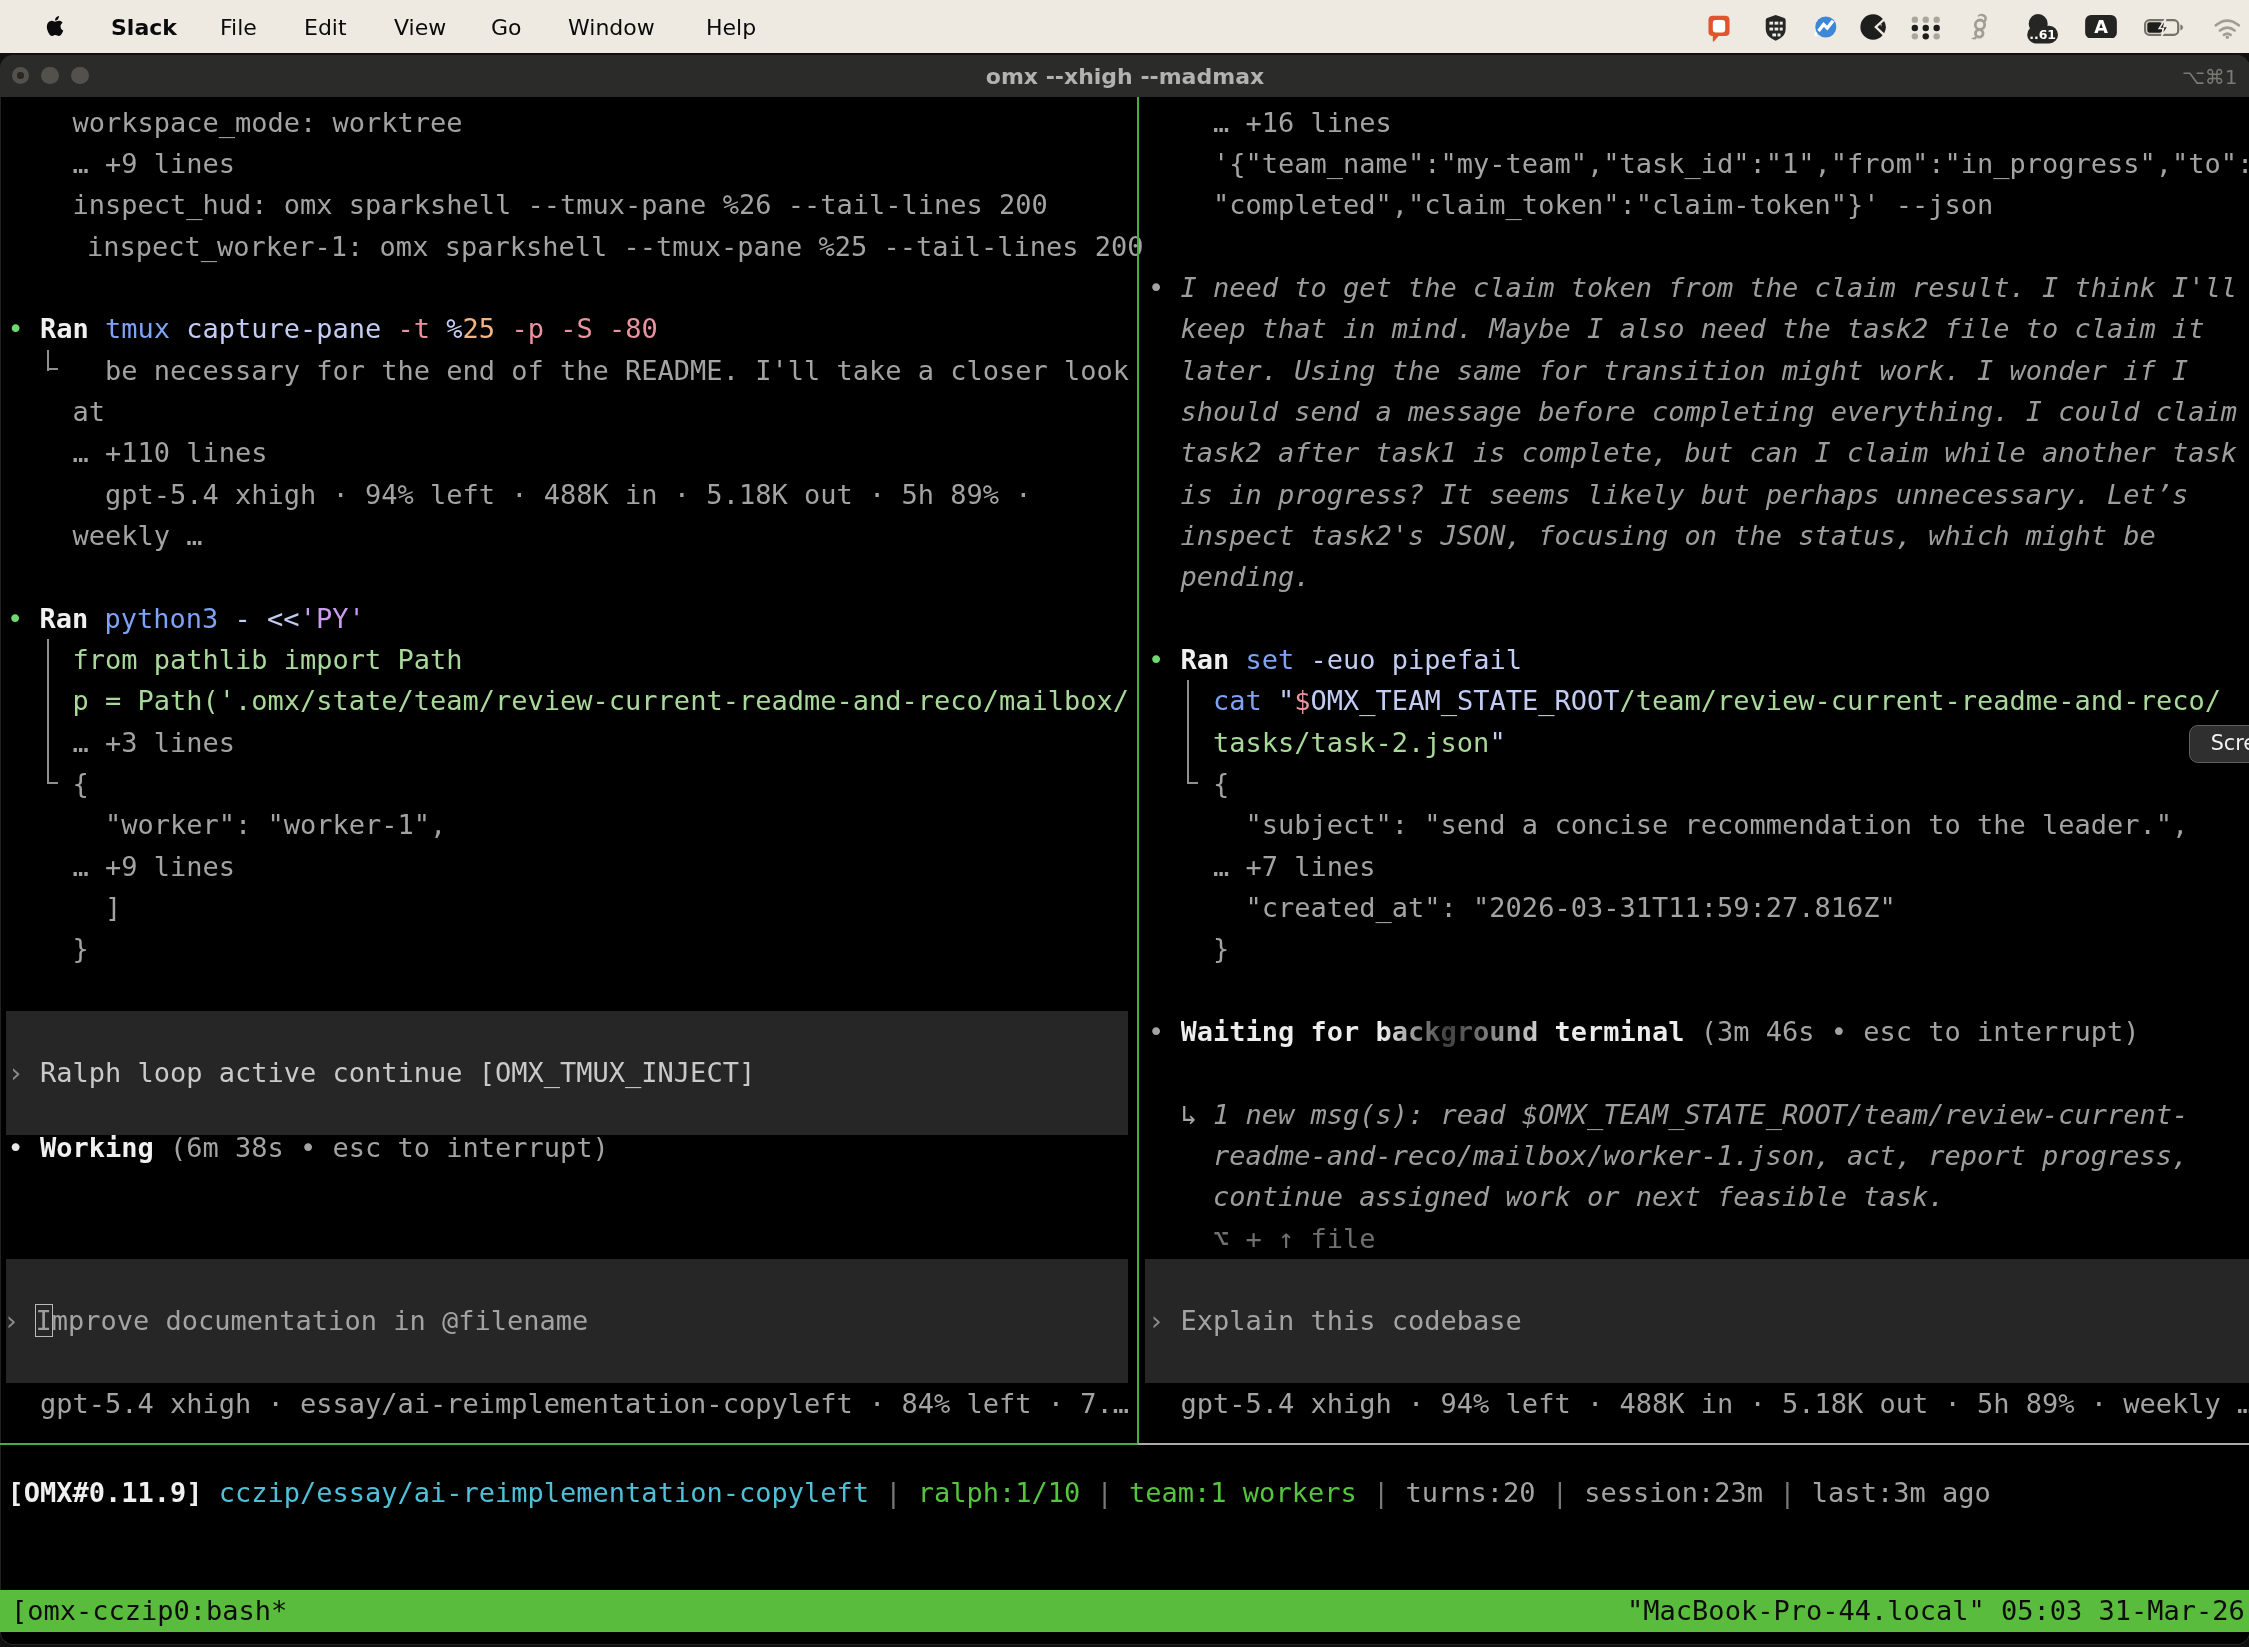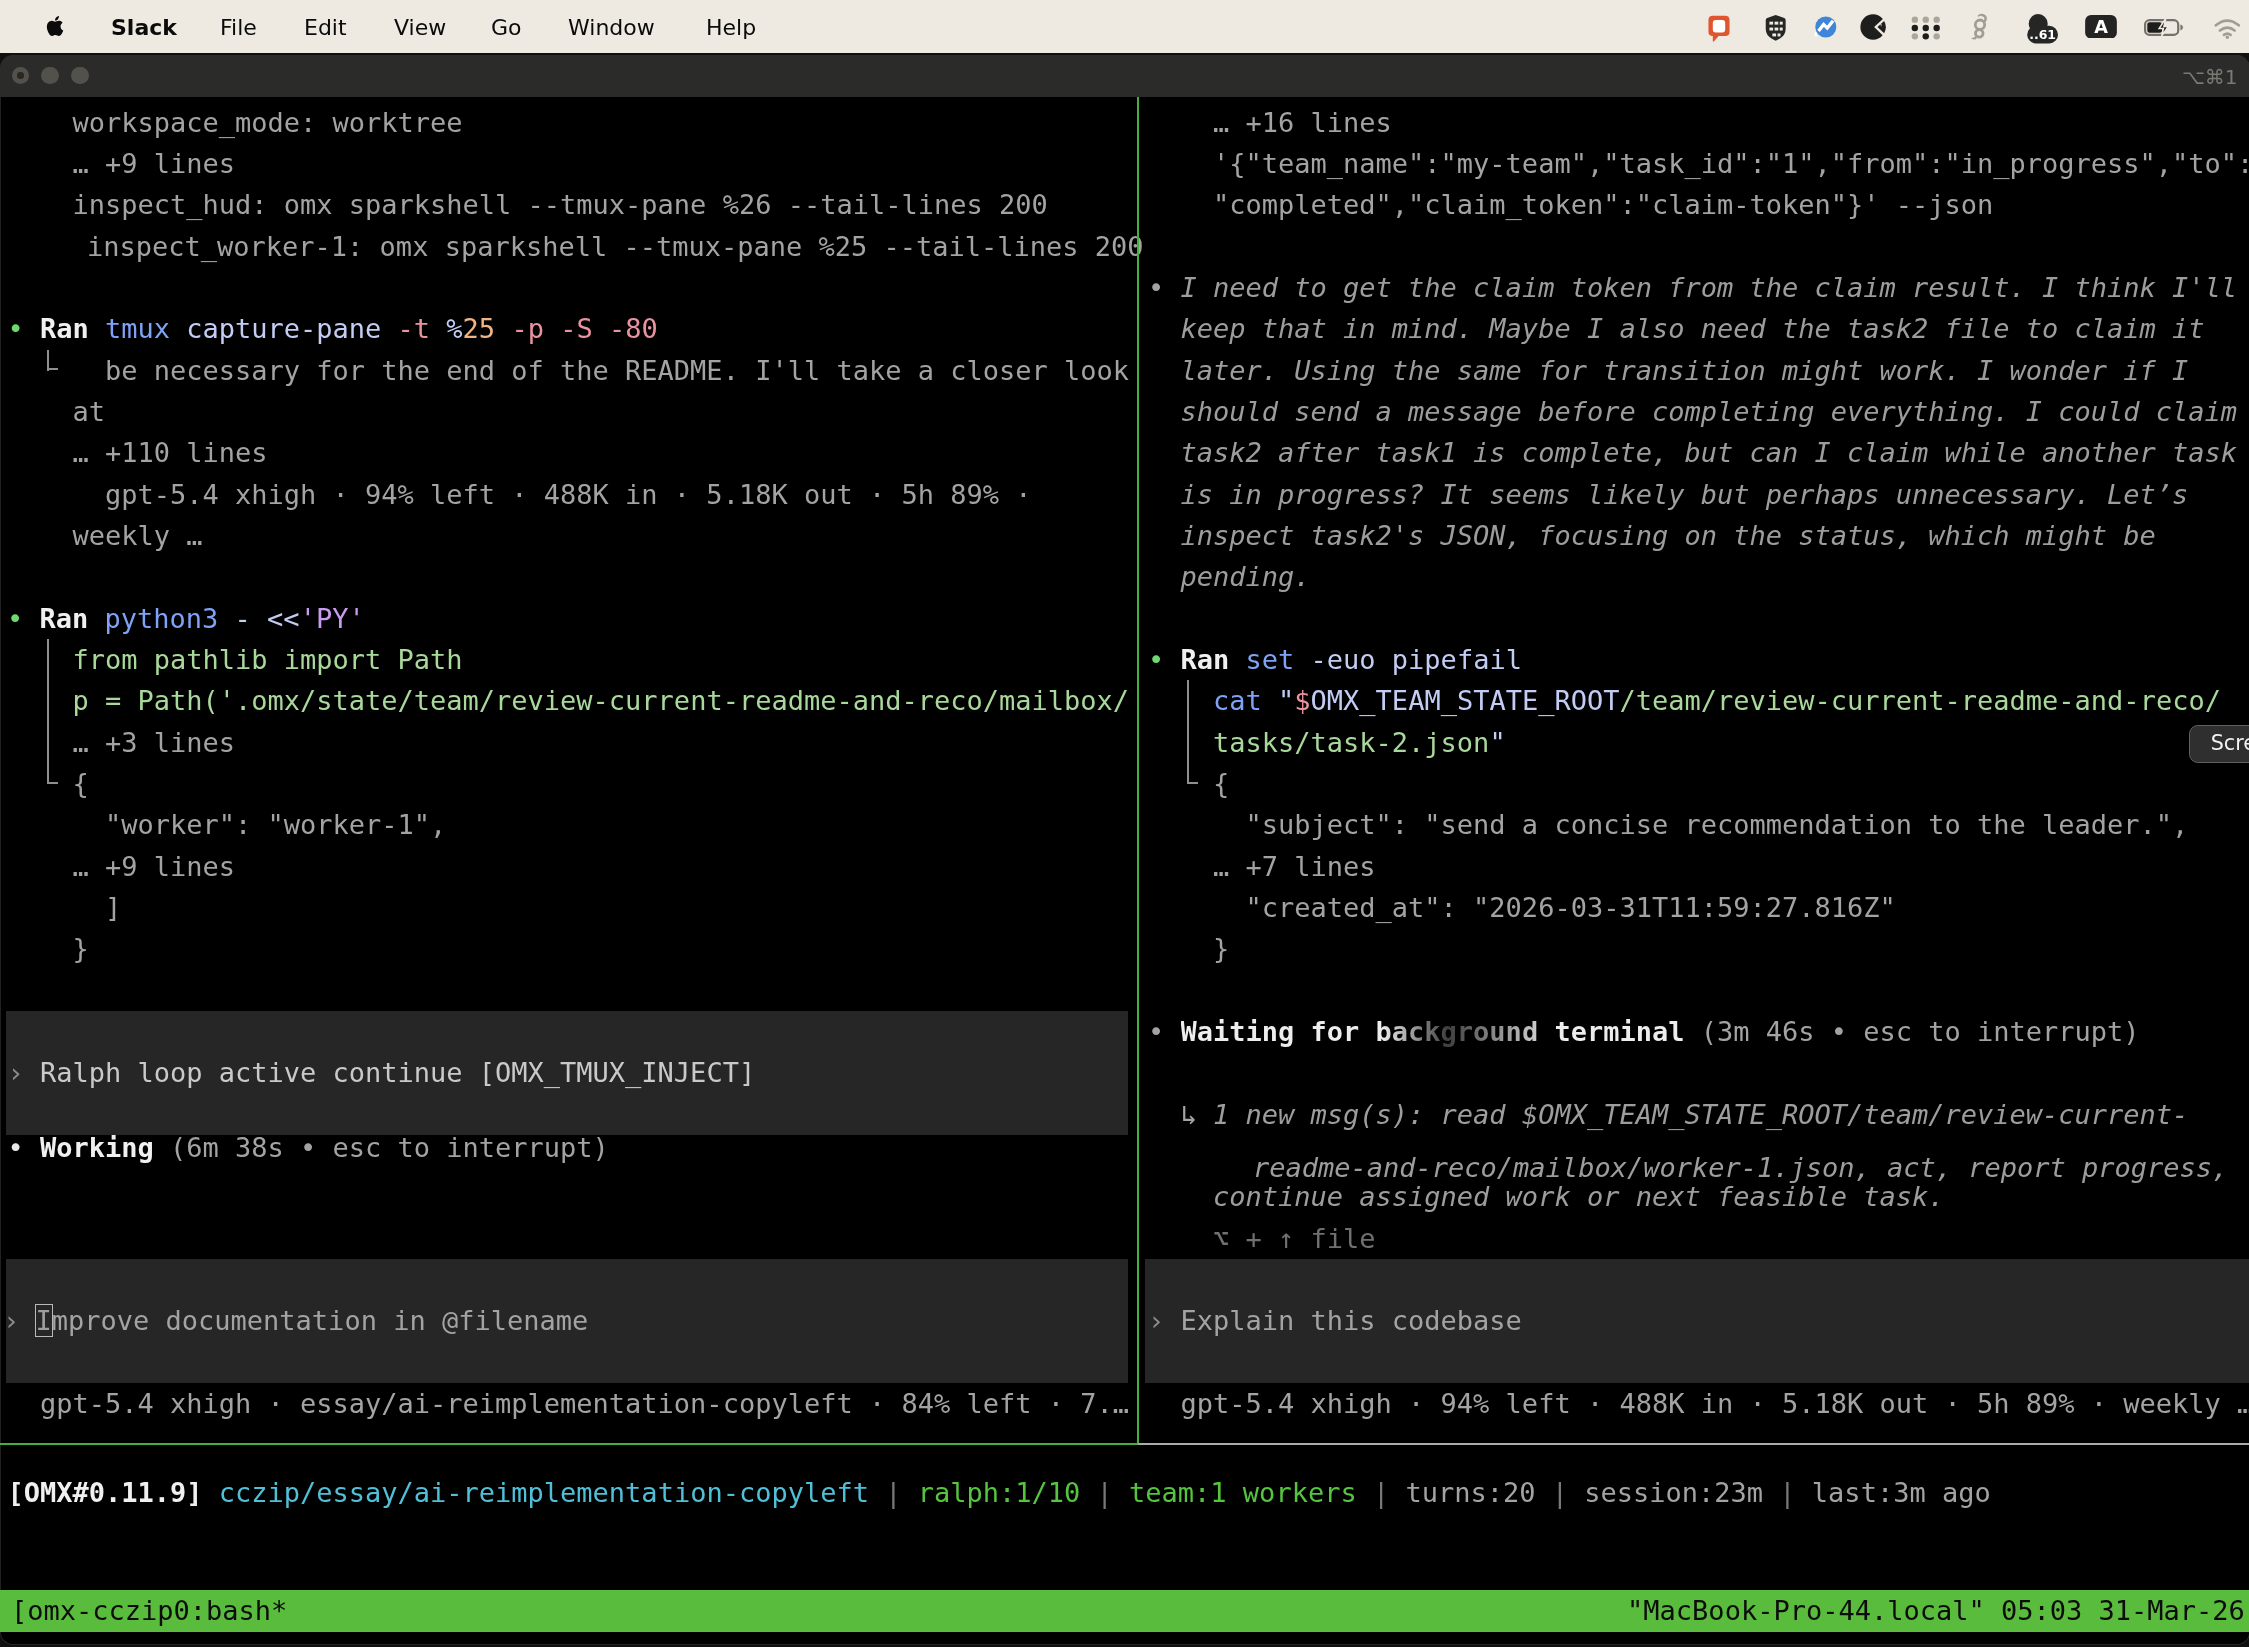--- a/index.html
+++ b/index.html
@@ -212,31 +212,32 @@
         <div class="abs trow" style="left: 1148px; top: 584px;"><span class="c-gb">• </span><span class="c-w">Ran </span><span class="c-b">set </span><span class="c-l">-euo pipefail</span></div>
         <div class="abs trow" style="left: 1148px; top: 625px;"><span class="c-g">    </span><span class="c-b">cat </span><span class="c-l">"</span><span class="c-r">$</span><span class="c-l">OMX_TEAM_STATE_ROOT</span><span class="c-s">/team/review-current-readme-and-reco/</span></div>
         <div class="abs trow" style="left: 1148px; top: 667px;"><span class="c-s">    tasks/task-2.json</span><span class="c-l">"</span></div>
         <div class="abs trow" style="left: 1148px; top: 708px;"><span class="c-g">    {</span></div>
         <div class="abs trow" style="left: 1148px; top: 749px;"><span class="c-g">      "subject": "send a concise recommendation to the leader.",</span></div>
         <div class="abs trow" style="left: 1148px; top: 791px;"><span class="c-g">    … +7 lines</span></div>
         <div class="abs trow" style="left: 1148px; top: 832px;"><span class="c-g">      "created_at": "2026-03-31T11:59:27.816Z"</span></div>
         <div class="abs trow" style="left: 1148px; top: 873px;"><span class="c-g">    }</span></div>
         <div class="abs trow" style="left: 1148px; top: 956px;"><span class="c-g">• </span><span class="c-sh">Waiting for background terminal</span><span class="c-g"> (3m 46s • esc to interrupt)</span></div>
         <div class="abs trow" style="left: 1148px; top: 1039px;"><span class="c-g">  ↳ </span><span class="c-i">1 new msg(s): read $OMX_TEAM_STATE_ROOT/team/review-current-</span></div>
-        <div class="abs trow" style="left: 1188px; top: 1080px; margin-top: 12px;"><span class="c-i">    readme-and-reco/mailbox/worker-1.json, act, report progress,</span></div>
+        <div class="abs trow" style="left: 1148px; top: 1080px;"><span class="c-i">    readme-and-reco/mailbox/worker-1.json, act, report progress,</span></div>
         <div class="abs trow" style="left: 1148px; top: 1121px;"><span class="c-i">    continue assigned work or next feasible task.</span></div>
         <div class="abs trow" style="left: 1148px; top: 1163px;"><span class="c-d">    ⌥ + ↑ file</span></div>
         <div class="abs trow" style="left: 1148px; top: 1245px;"><span class="c-pr">› </span><span class="c-g">Explain this codebase</span></div>
         <div class="abs trow" style="left: 1148px; top: 1328px;"><span class="c-g">  gpt-5.4 xhigh · 94% left · 488K in · 5.18K out · 5h 89% · weekly …</span></div>
       </div>
     <div id="divider" class="abs" style="top:42px;height:1346px;"></div>
     <div id="hline-left" class="abs"></div>
     <div id="hline-right" class="abs"></div>
     <div id="omx-line" class="abs trow"><span class="c-w">[OMX#0.11.9]</span><span class="c-g"> </span><span class="c-cy">cczip/essay/ai-reimplementation-copyleft</span><span class="c-pi"> | </span><span class="c-og">ralph:1/10</span><span class="c-pi"> | </span><span class="c-og">team:1 workers</span><span class="c-pi"> | </span><span class="c-g">turns:20</span><span class="c-pi"> | </span><span class="c-g">session:23m</span><span class="c-pi"> | </span><span class="c-g">last:3m ago</span></div>
     <div id="tmux-bar" class="abs"></div>
     <div id="tmux-left" class="abs tmux-text">[omx-cczip0:bash*</div>
     <div id="tmux-right" class="abs tmux-text">"MacBook-Pro-44.local" 05:03 31-Mar-26</div>
     <div id="tooltip" class="abs"><span>Scre</span></div>
   </div>
 
+  <div id="win-title" class="abs">omx --xhigh --madmax</div>
   <div id="win-shortcut" class="abs">⌥⌘1</div>
 </div>
 
 
 </body></html>

